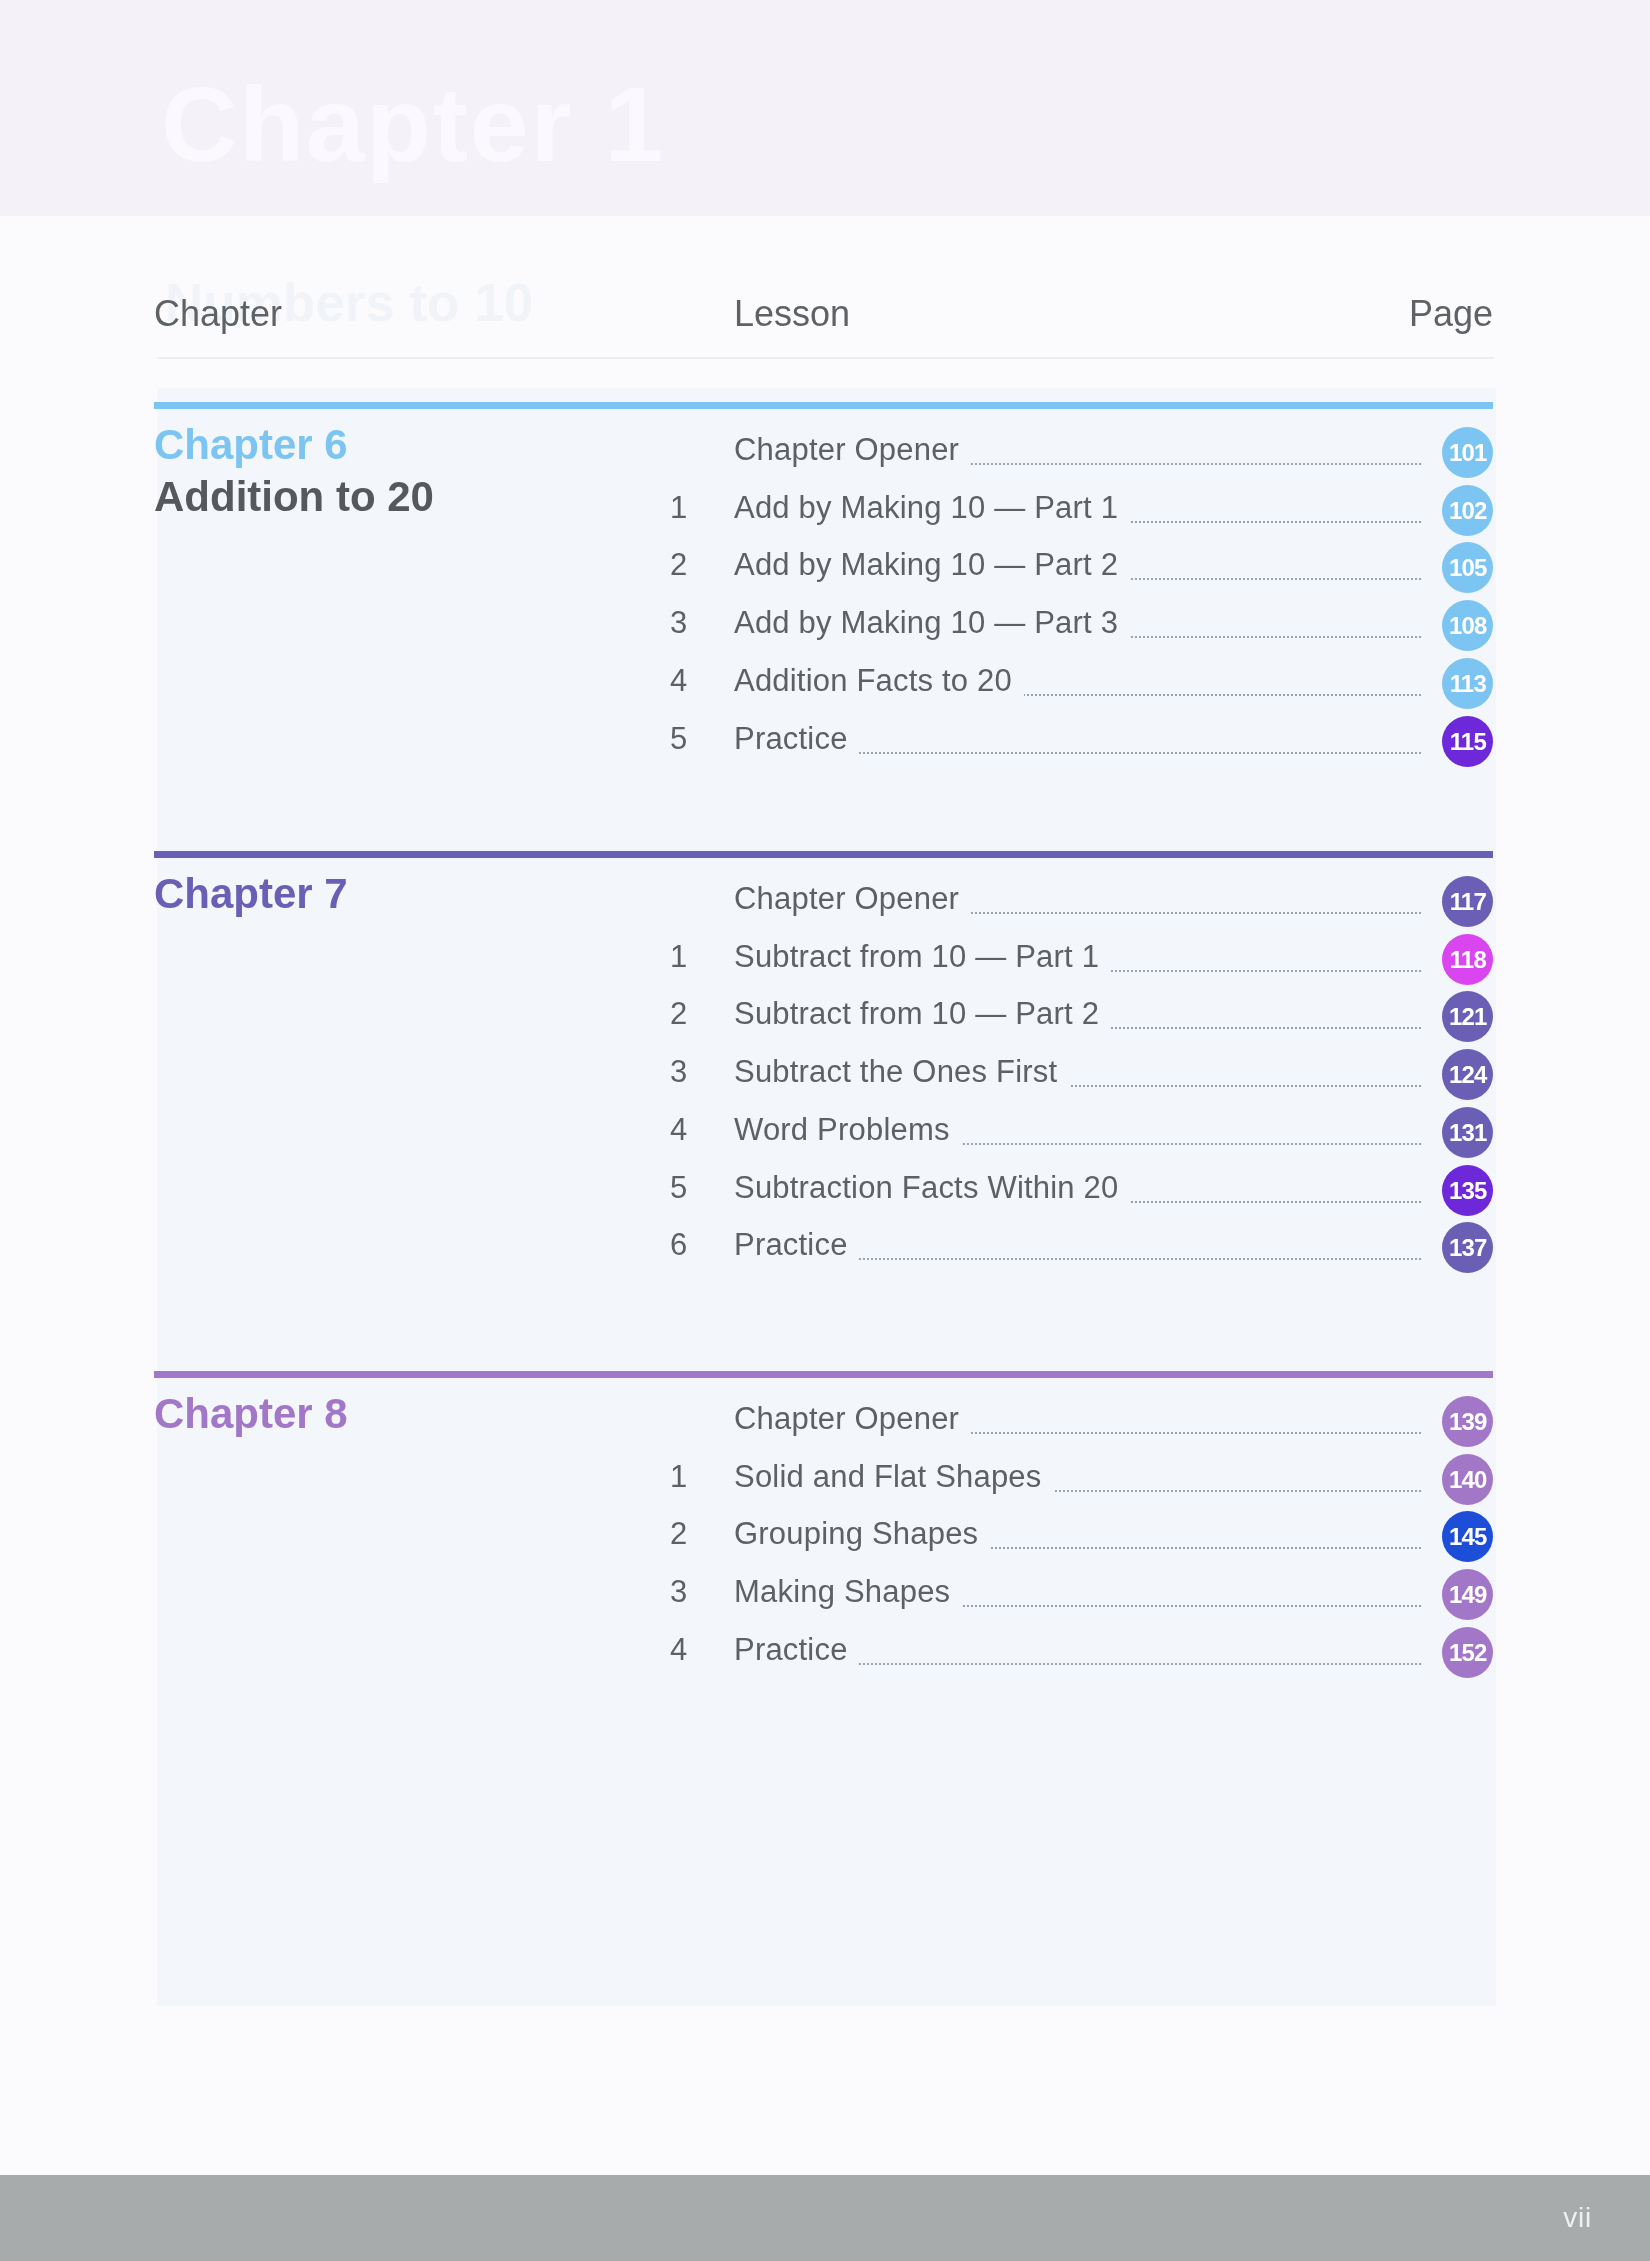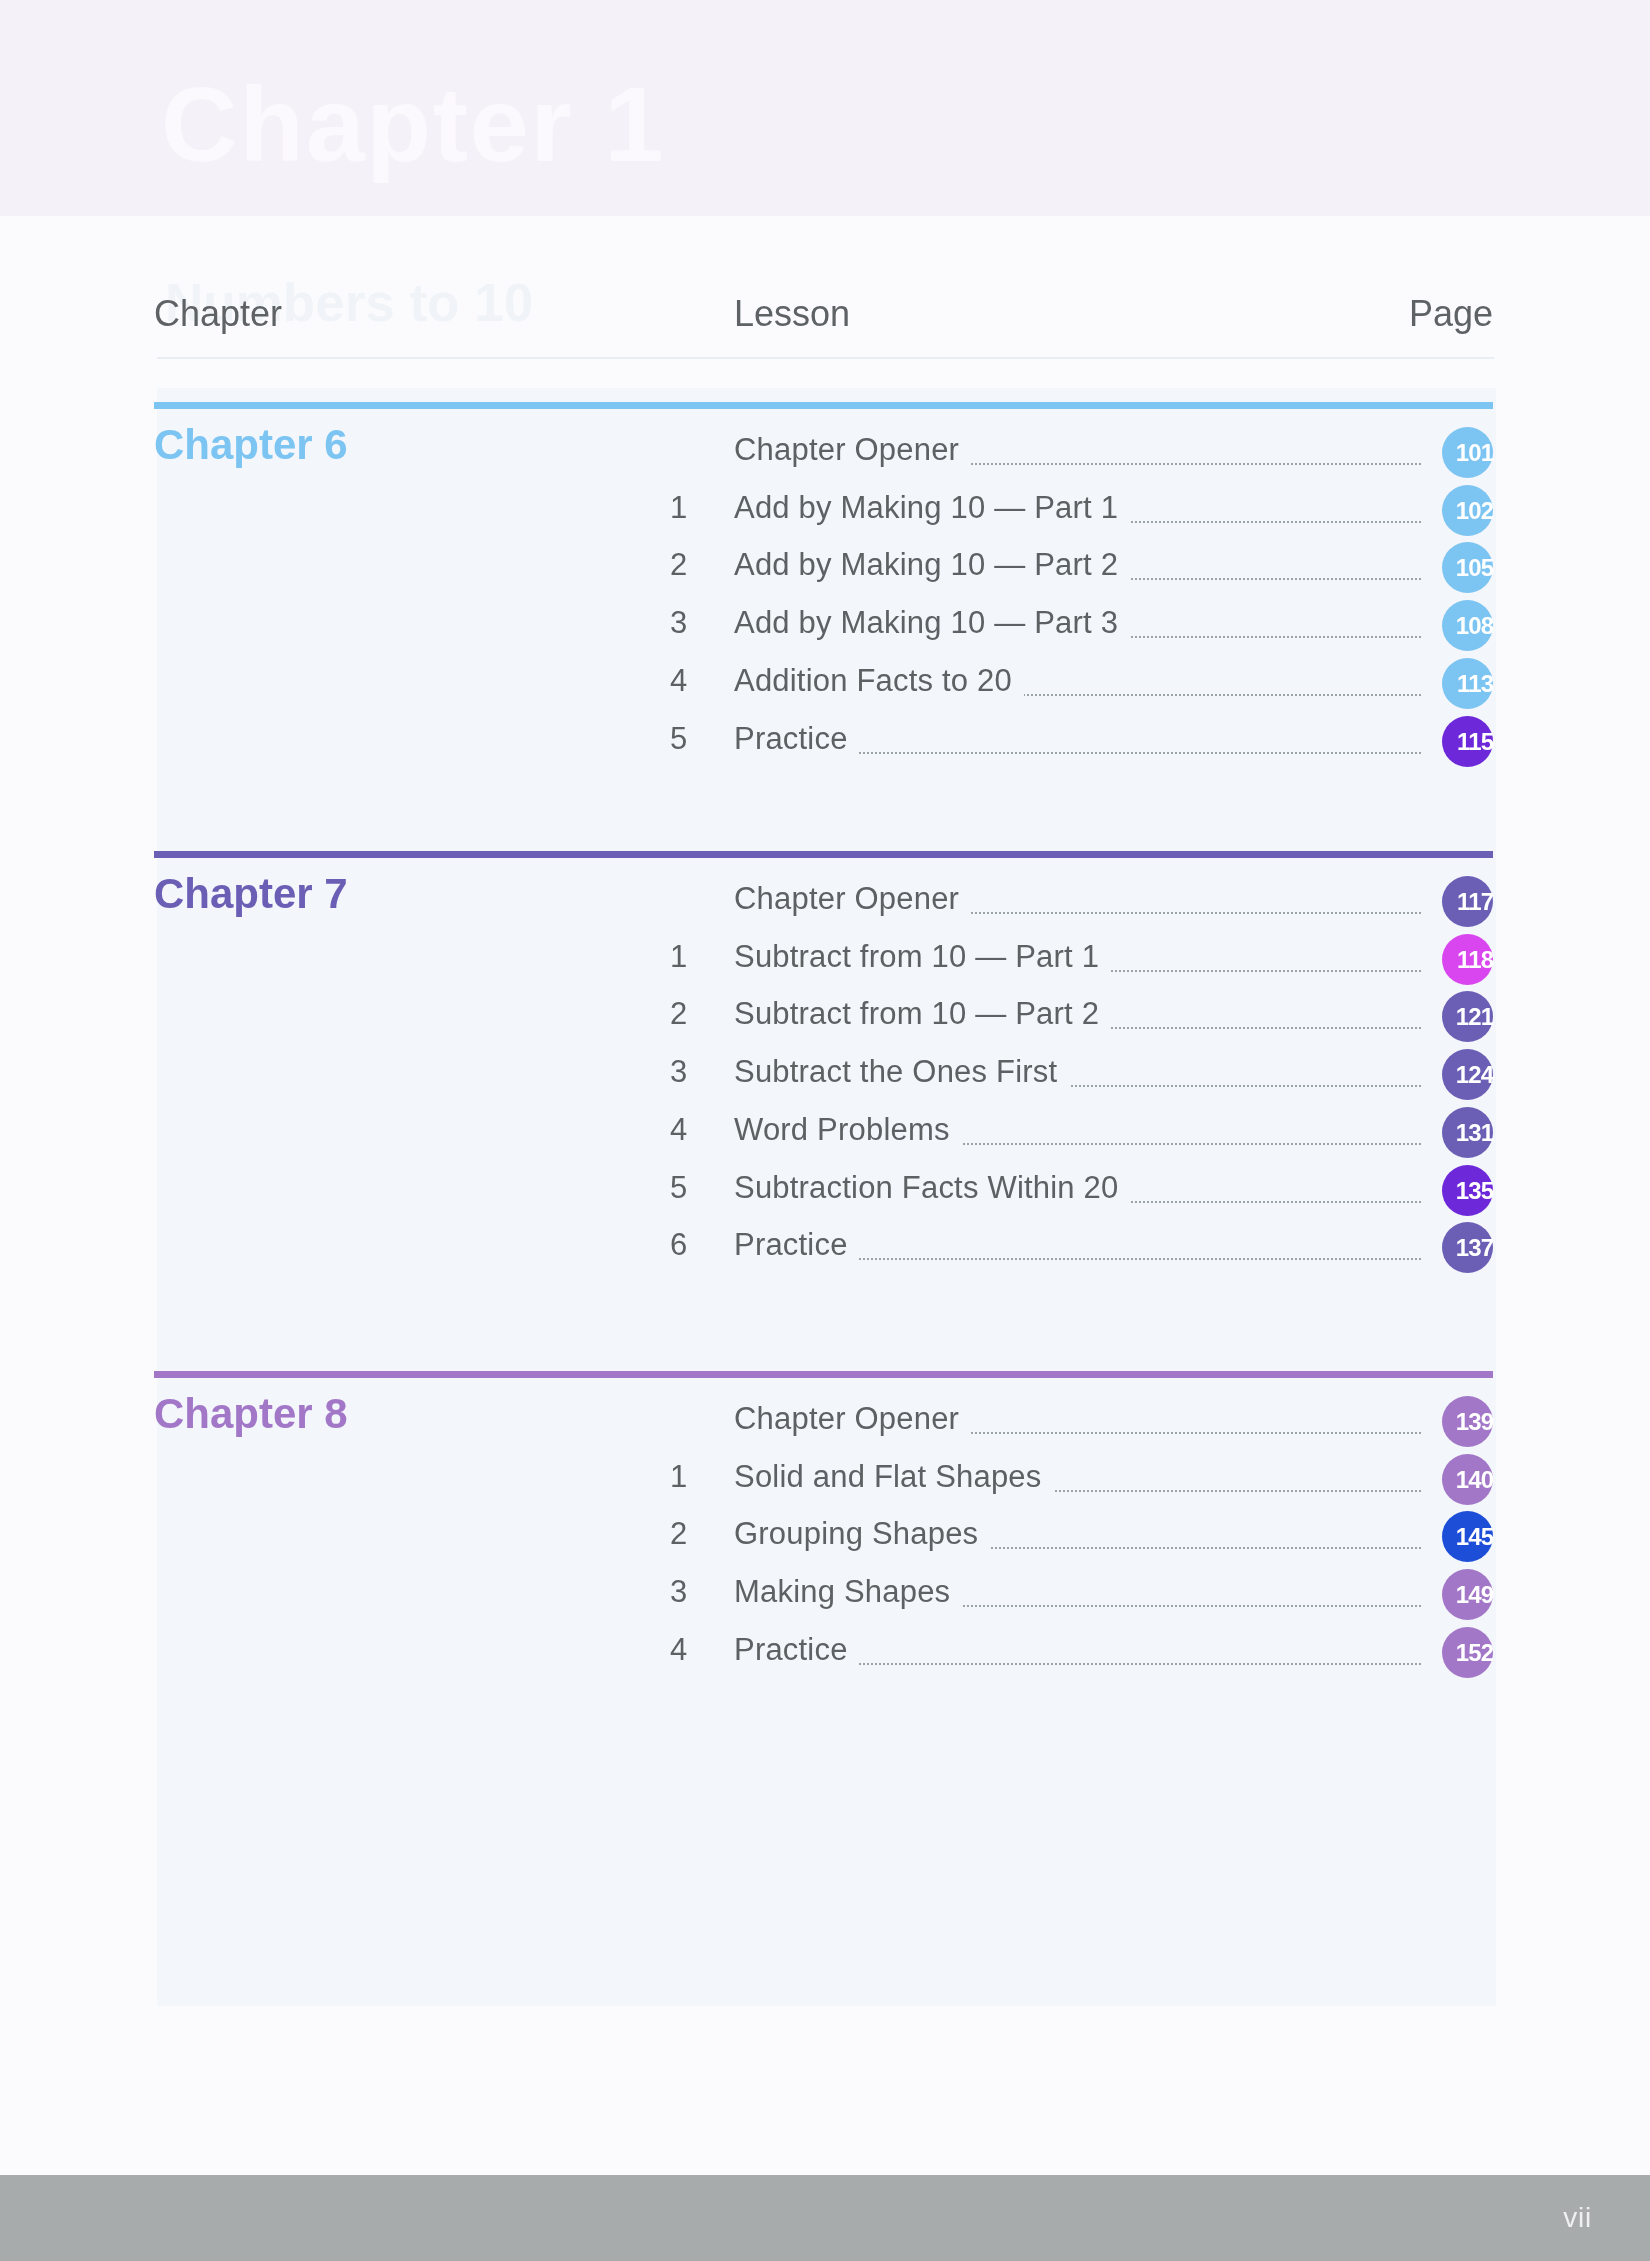--- a/index.html
+++ b/index.html
@@ -68,21 +68,21 @@
       background: #f3f6fb; padding-right: 11.6px; z-index: 2; white-space: nowrap;
       letter-spacing: 0.2px;
     }
     .leader {
       position: absolute; left: 580px; right: 74px; top: 36px; height: 0;
       border-bottom: 2.5px dotted #9aa3aa; z-index: 1;
     }
     .badge {
       position: absolute; right: 1.7px; top: 0; width: 51px; height: 51px;
       border-radius: 50%; color: #ffffff; font-weight: bold;
-      font-size: 24px; line-height: 51px; text-align: right; letter-spacing: -0.8px;
+      font-size: 24px; line-height: 51px; text-align: center; letter-spacing: -0.8px;
       z-index: 3;
     }
     .footer {
       position: absolute; left: 0; top: 2175px; width: 1651px; height: 86px;
       background: #a8abac;
     }
     .folio {
       position: absolute; right: 59px; top: 27px; font-size: 28px; color: #eef0f1;
       letter-spacing: 0.8px;
     }
@@ -96,20 +96,21 @@
 <div class="panel"></div>
 
 <div class="col-header hdr-chapter">Chapter</div>
 <div class="col-header hdr-lesson">Lesson</div>
 <div class="col-header hdr-page">Page</div>
 <div class="hdr-rule"></div>
 
 <div class="section" style="top:402px; height:347px;">
   <div class="section-rule" style="background:#7cc4f2;"></div>
   <div class="chapter-label" style="color:#7cc4f2;">Chapter 6</div>
+  <div class="chapter-title">Addition to 20</div>
 
   <div class="lesson-row" style="top:25px;">
     <span class="lesson-num"></span>
     <span class="lesson-title">Chapter Opener</span>
     <span class="leader"></span>
     <span class="badge" style="background:#7cc4f2;">101</span>
   </div>
   <div class="lesson-row" style="top:83px;">
     <span class="lesson-num">1</span>
     <span class="lesson-title">Add by Making 10 — Part 1</span>

